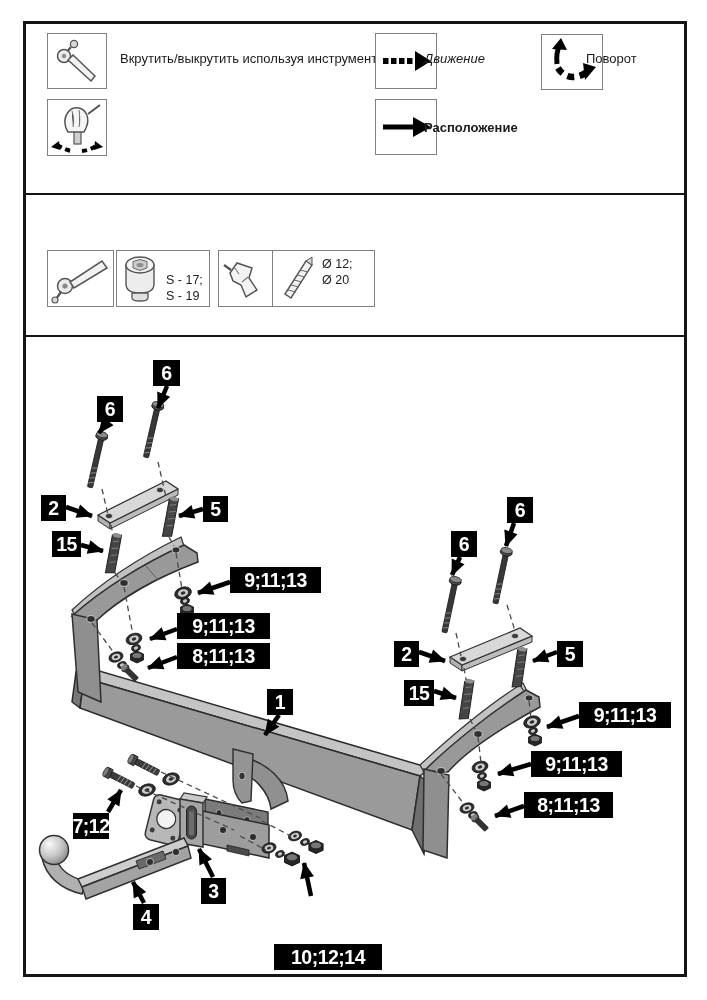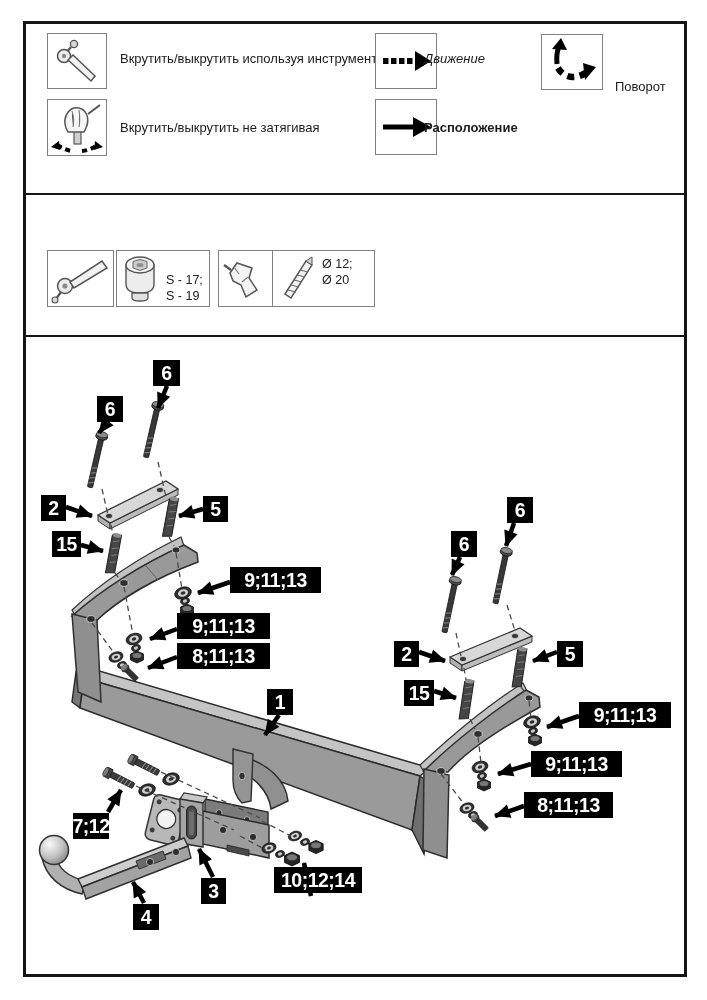--- a/index.html
+++ b/index.html
@@ -40,21 +40,20 @@
       <rect x="25" y="27" width="7" height="16" fill="#cfcfcf" stroke="#555" stroke-width="1.2"></rect>
       <path d="M17,27 C13,15 21,5 30,7 C38,9 41,18 37,27 L35,31 L19,31 Z" fill="#f5f5f5" stroke="#555" stroke-width="1.5"></path>
       <path d="M23,10 C25,16 25,22 24,26 M30,9 C31,16 31,22 30,26" stroke="#777" stroke-width="1"></path>
       <path d="M39,13 L51,4" stroke="#555" stroke-width="2"></path>
       <path d="M8,44 Q18,50 24,50" stroke="#000" stroke-width="4" fill="none" stroke-dasharray="5 4"></path>
       <path d="M33,50 Q42,49 48,44" stroke="#000" stroke-width="4" fill="none" stroke-dasharray="5 4"></path>
       <polygon points="10,40 2,46 11,49" fill="#000"></polygon>
       <polygon points="46,40 54,46 45,49" fill="#000"></polygon>
     </svg>
   </div>
-  <div class="lg-label" style="left:120px;top:120px;">Вкрутить/выкрутить не затягивая</div>
 
   <div class="ibox" style="left:375px;top:33px;width:60px;height:54px;">
     <svg width="58" height="52" viewBox="0 0 58 52">
       <rect x="6" y="23" width="5.5" height="6" fill="#000"></rect>
       <rect x="14" y="23" width="5.5" height="6" fill="#000"></rect>
       <rect x="22" y="23" width="5.5" height="6" fill="#000"></rect>
       <rect x="30" y="23" width="5.5" height="6" fill="#000"></rect>
       <polygon points="38,16 54,26 38,36" fill="#000"></polygon>
     </svg>
   </div>
@@ -69,21 +68,21 @@
   <div class="lg-label" style="left:424px;top:120px;font-weight:bold;">Расположение</div>
 
   <div class="ibox" style="left:541px;top:34px;width:60px;height:54px;">
     <svg width="58" height="52" viewBox="0 0 58 52">
       <path d="M14,28 C13,19 15,12 17,8" stroke="#000" stroke-width="5" fill="none"></path>
       <polygon points="9,13 18,2 24,14" fill="#000"></polygon>
       <path d="M15,32 C21,42 33,44 44,36" stroke="#000" stroke-width="6.5" fill="none" stroke-dasharray="7 5.5"></path>
       <polygon points="40,27 53,31 42,44" fill="#000"></polygon>
     </svg>
   </div>
-  <div class="lg-label" style="left:615px;top:51px;margin-top:28px;">Поворот</div>
+  <div class="lg-label" style="left:586px;top:51px;">Поворот</div>
 
 
   <div class="ibox" style="left:47px;top:250px;width:65px;height:55px;">
     <svg width="63" height="53" viewBox="0 0 63 53">
       <circle cx="16" cy="34" r="7.5" fill="#ececec" stroke="#555" stroke-width="1.5"></circle>
       <circle cx="16" cy="34" r="2.6" fill="#8a8a8a"></circle>
       <path d="M12,40 L7,47" stroke="#555" stroke-width="2.2"></path>
       <circle cx="6" cy="48" r="3" fill="#d8d8d8" stroke="#555" stroke-width="1.1"></circle>
       <path d="M21,30 L25,36 L58,16 L53,9 Z" fill="#f2f2f2" stroke="#555" stroke-width="1.5"></path>
     </svg>
@@ -342,21 +341,21 @@
   <div class="co" style="left:41px;top:495px;width:25px;">2</div>
   <div class="co" style="left:203px;top:496px;width:25px;">5</div>
   <div class="co" style="left:52px;top:531px;width:29px;">15</div>
   <div class="co" style="left:230px;top:567px;width:91px;">9;11;13</div>
   <div class="co" style="left:177px;top:613px;width:93px;">9;11;13</div>
   <div class="co" style="left:177px;top:643px;width:93px;">8;11;13</div>
   <div class="co" style="left:267px;top:689px;width:26px;">1</div>
   <div class="co" style="left:73px;top:813px;width:36px;">7;12</div>
   <div class="co" style="left:201px;top:878px;width:25px;">3</div>
   <div class="co" style="left:133px;top:904px;width:26px;">4</div>
-  <div class="co" style="left:274px;top:867px;width:88px;">10;12;14</div>
+  <div class="co" style="left:274px;top:944px;width:108px;">10;12;14</div>
   <div class="co" style="left:507px;top:497px;width:26px;">6</div>
   <div class="co" style="left:451px;top:531px;width:26px;">6</div>
   <div class="co" style="left:394px;top:641px;width:25px;">2</div>
   <div class="co" style="left:557px;top:641px;width:26px;">5</div>
   <div class="co" style="left:404px;top:680px;width:30px;">15</div>
   <div class="co" style="left:579px;top:702px;width:92px;">9;11;13</div>
   <div class="co" style="left:531px;top:751px;width:91px;">9;11;13</div>
   <div class="co" style="left:524px;top:792px;width:89px;">8;11;13</div>
 </div>
 

